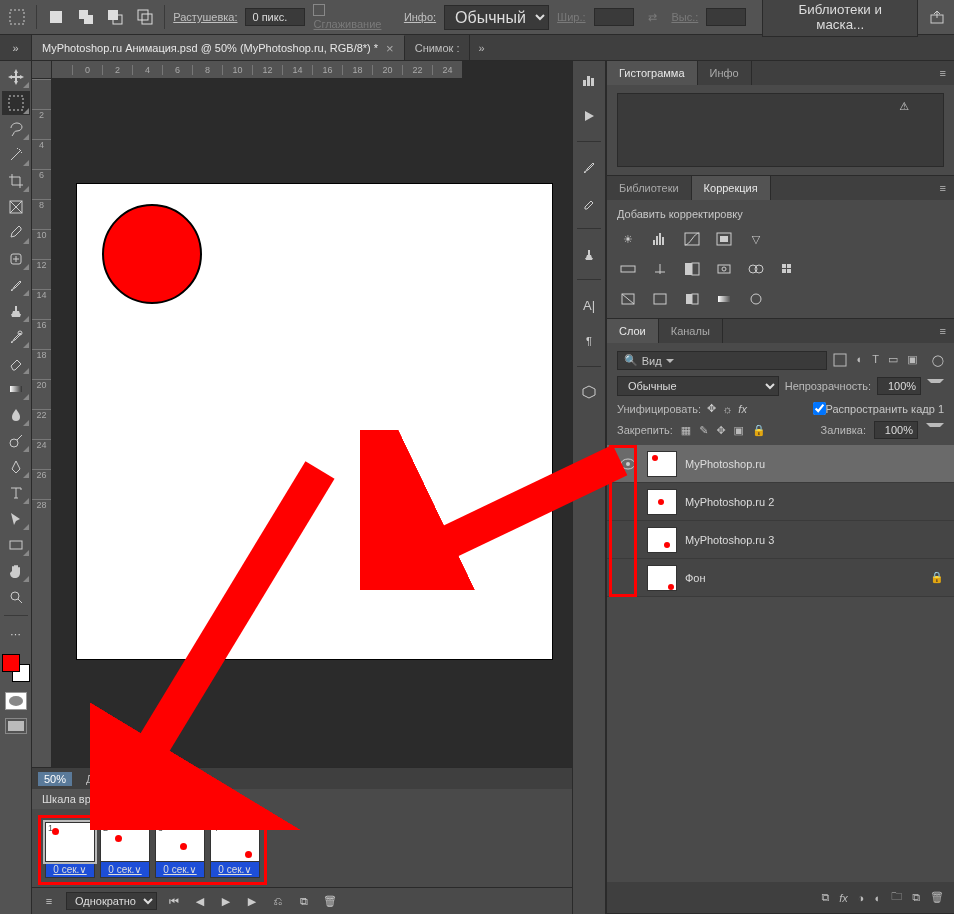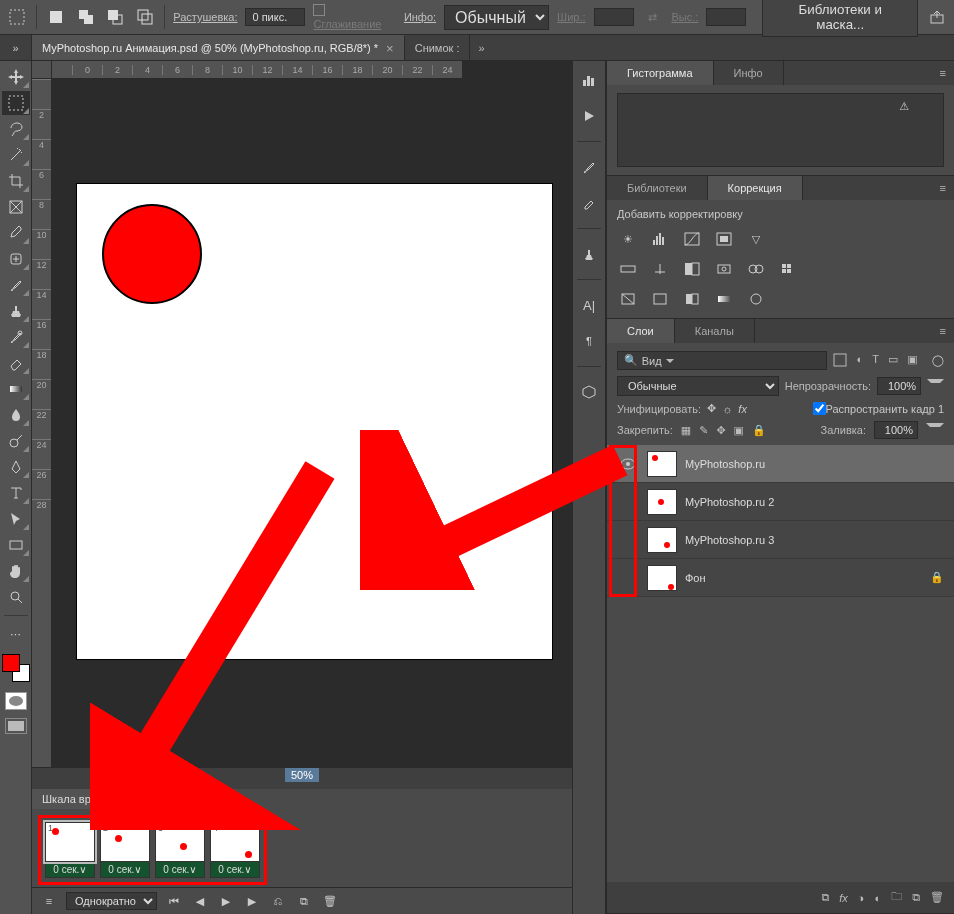--- a/index.html
+++ b/index.html
@@ -107,21 +107,21 @@
     width:475px; height:475px; background:#fff; box-shadow:0 0 0 1px #000;
   }
   .circle {
     position:absolute; top:20px; left:25px;
     width:100px; height:100px; border-radius:50%; background:#ff0000; border:2px solid #000;
   }
 
   
   .status-bar {
     height:22px; background:#3f3f3f; display:flex; align-items:center;
-    padding:0 6px; gap:14px; color:#bbb; border-top:1px solid #2a2a2a;flex-direction:column;
+    padding:0 6px; gap:14px; color:#bbb; border-top:1px solid #2a2a2a;
   }
   .zoom-field { background:#5a7a9a; color:#fff; padding:1px 6px; }
 
   
   .timeline-panel { background:#4a4a4a; }
   .timeline-tab { background:#535353; display:inline-block; padding:4px 10px; color:#ddd; border-right:1px solid #2a2a2a; }
   .timeline-body { background:#4a4a4a; padding:6px 6px 2px 6px; }
   .frames { display:flex; gap:5px; border:3px solid #ff0000; padding:4px; width:max-content;}
   .frame {
     display:flex; flex-direction:column; align-items:stretch;
@@ -131,22 +131,22 @@
     width:50px; height:40px; background:#fff; position:relative; border:1px solid #333;
   }
   .frame .num {
     position:absolute; top:0; left:0; color:#555; font-size:9px; padding:0 2px; background:rgba(255,255,255,.6);
   }
   .frame .dot {
     position:absolute; background:#ff0000; width:7px; height:7px; border-radius:50%;
   }
   .frame.selected .thumb { outline:2px solid #bbb; }
   .frame .delay {
-    text-align:center; color:#ddd; background:#14532d; font-size:10px;
-    padding:2px 0; border:1px solid #333; border-top:none;
+    text-align:center; color:#ddd; background:#1d4ed8; font-size:10px;
+    padding:2px 0; border:1px solid #333; border-top:none;text-decoration:underline;
   }
   .timeline-footer {
     display:flex; align-items:center; padding:4px 8px; gap:8px; color:#ccc;
     background:#4a4a4a; border-top:1px solid #2a2a2a;
   }
   .loop-select { background:#3a3a3a; color:#ddd; border:1px solid #2a2a2a; padding:1px 4px; font-size:11px;}
   .tl-btn { width:18px; height:18px; display:inline-flex; align-items:center; justify-content:center; color:#ccc;}
 
   
   .dock-strip {
@@ -156,21 +156,21 @@
   .dock-strip .ditem { color:#ccc; height:22px; display:flex; align-items:center; justify-content:center;}
   .dock-strip .dsep { height:1px; width:24px; background:#333; }
 
   
   .panels {
     width:348px; background:#4a4a4a; display:flex; flex-direction:column;
     border-left:1px solid #2a2a2a;
   }
   .panel { border-bottom:1px solid #2a2a2a; }
   .panel-tabs { display:flex; align-items:center; background:#3f3f3f; height:24px;}
-  .panel-tabs .ptab { padding:0 20px; color:#aaa; height:100%; display:flex; align-items:center; border-right:1px solid #2a2a2a;}
+  .panel-tabs .ptab { padding:0 12px; color:#aaa; height:100%; display:flex; align-items:center; border-right:1px solid #2a2a2a;}
   .panel-tabs .ptab.active { background:#535353; color:#e8e8e8;}
   .panel-tabs .spacer { flex:1; }
   .panel-menu { padding:0 8px; color:#bbb; }
   .panel-body { background:#4a4a4a; padding:8px 10px; }
 
   .hist-box {
     height:74px; background:#3a3a3a; border:1px solid #2a2a2a;
     position:relative;
   }
   .hist-warn { position:absolute; top:6px; right:34px; color:#ccc; }

